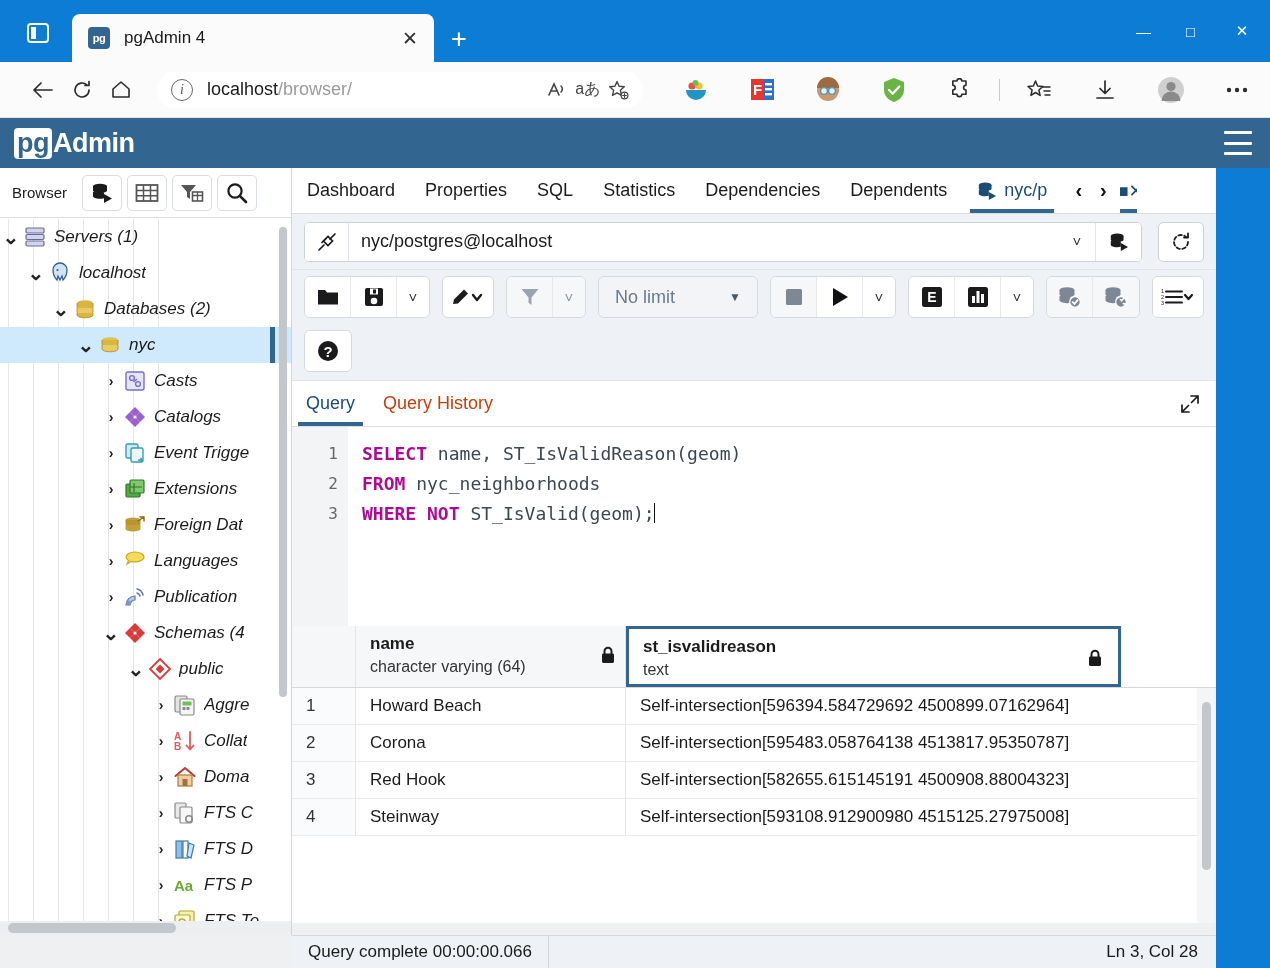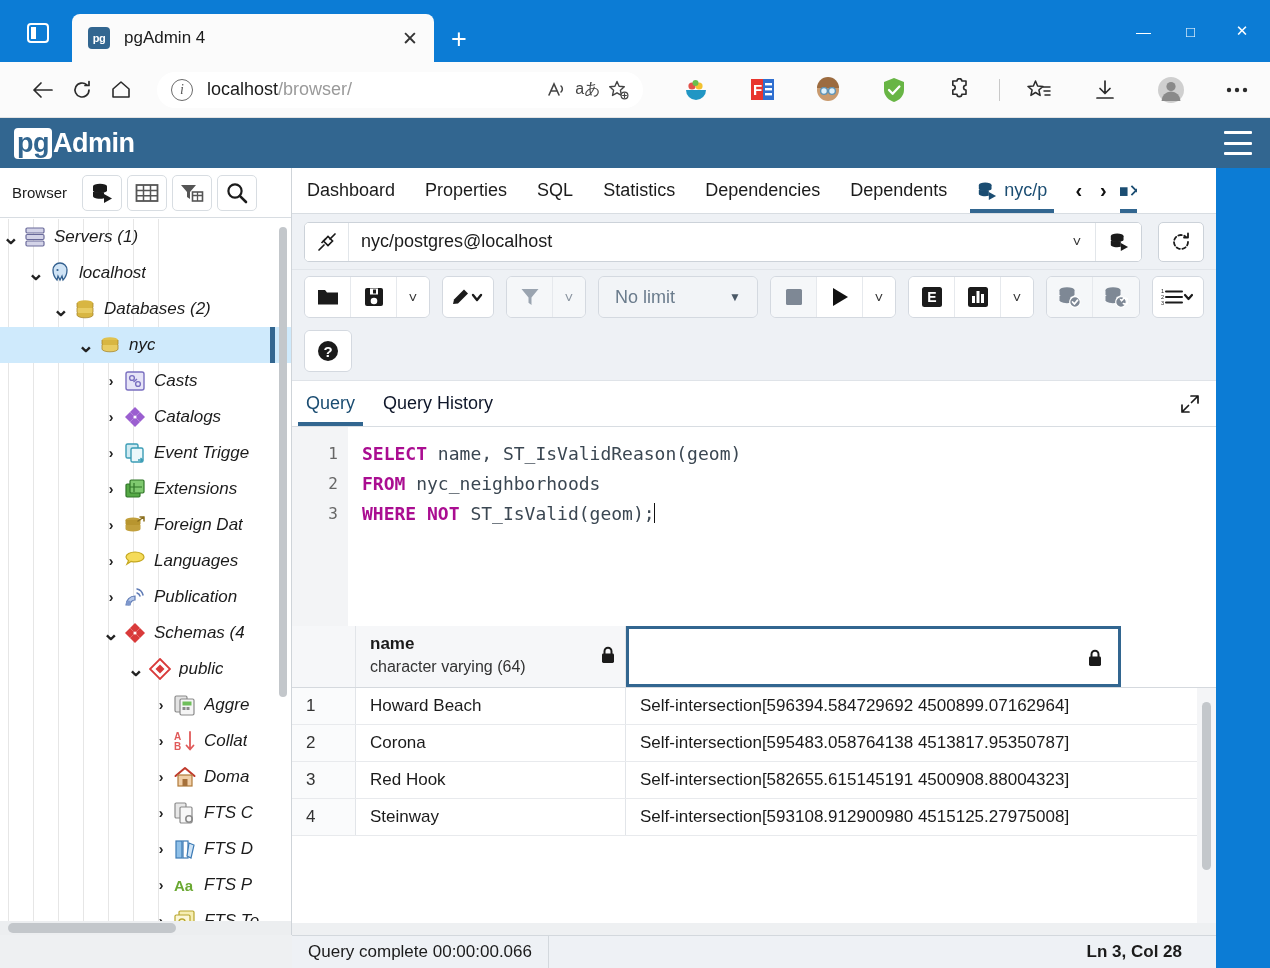--- a/index.html
+++ b/index.html
@@ -234,21 +234,21 @@
   }
   .tbtn.nolimit .dncaret { color: #4a5866; font-size: 12px; }
 
   
   .qtabs {
     height: 46px; border-bottom: 1px solid #d8dde2; display: flex;
     align-items: stretch; background: #fff; position: relative;
   }
   .qtab {
     display: flex; align-items: center; padding: 0 14px; font-size: 18px;
-    color: #0f172a; position: relative;
+    color: #c2410c; position: relative;
   }
   .qtab.active { color: #1b4d72; justify-content: flex-end; }
   .qtab.active::after {
     content: ""; position: absolute; left: 6px; right: 6px; bottom: 0;
     height: 4px; background: #326690;
   }
   .expand-btn {
     position: absolute; right: 14px; top: 11px; width: 24px; height: 24px;
     display: flex; align-items: center; justify-content: center;
   }
@@ -338,21 +338,21 @@
   }
 
   
   .statusbar {
     position: absolute; left: 292px; bottom: 0; right: 0; height: 33px;
     background: #eef1f5; border-top: 1px solid #d3d8dd; display: flex;
     align-items: center; font-size: 17px; color: #1b1b1b;
   }
   .stat-cell { padding: 0 16px; height: 33px; display: flex; align-items: center; }
   .stat-cell.b { border-right: 1px solid #d3d8dd; }
-  .stat-right { margin-left: auto; padding-right: 34px; font-weight: bold; }
+  .stat-right { margin-left: auto; padding-right: 18px; }
   .taskbar-left {
     position: absolute; left: 0; bottom: 0; width: 292px; height: 33px;
     background: #eef0f2;
   }
 </style>
 </head>
 <body>
 
 <div class="app">
 
@@ -1090,20 +1090,24 @@
               <span class="coltype">character varying (64)</span>
             </div>
             <span class="lock">
               <svg width="14" height="18" viewBox="0 0 14 18">
                   <path d="M3.5 8 V5.3 a3.5 3.5 0 0 1 7 0 V8" fill="none" stroke="#1b1b1b" stroke-width="2"></path>
                   <rect x="1" y="7.6" width="12" height="9.4" rx="1.4" fill="#1b1b1b"></rect>
                 </svg>
             </span>
           </div>
           <div class="gcell-reason sel-col">
+            <div>
+              <span class="colname">st_isvalidreason</span>
+              <span class="coltype">text</span>
+            </div>
             <span class="lock" style="right:16px;">
               <svg width="14" height="18" viewBox="0 0 14 18">
                   <path d="M3.5 8 V5.3 a3.5 3.5 0 0 1 7 0 V8" fill="none" stroke="#1b1b1b" stroke-width="2"></path>
                   <rect x="1" y="7.6" width="12" height="9.4" rx="1.4" fill="#1b1b1b"></rect>
                 </svg>
             </span>
           </div>
         </div>
         <div class="gbody" id="grid-body">
             <div class="grow">

